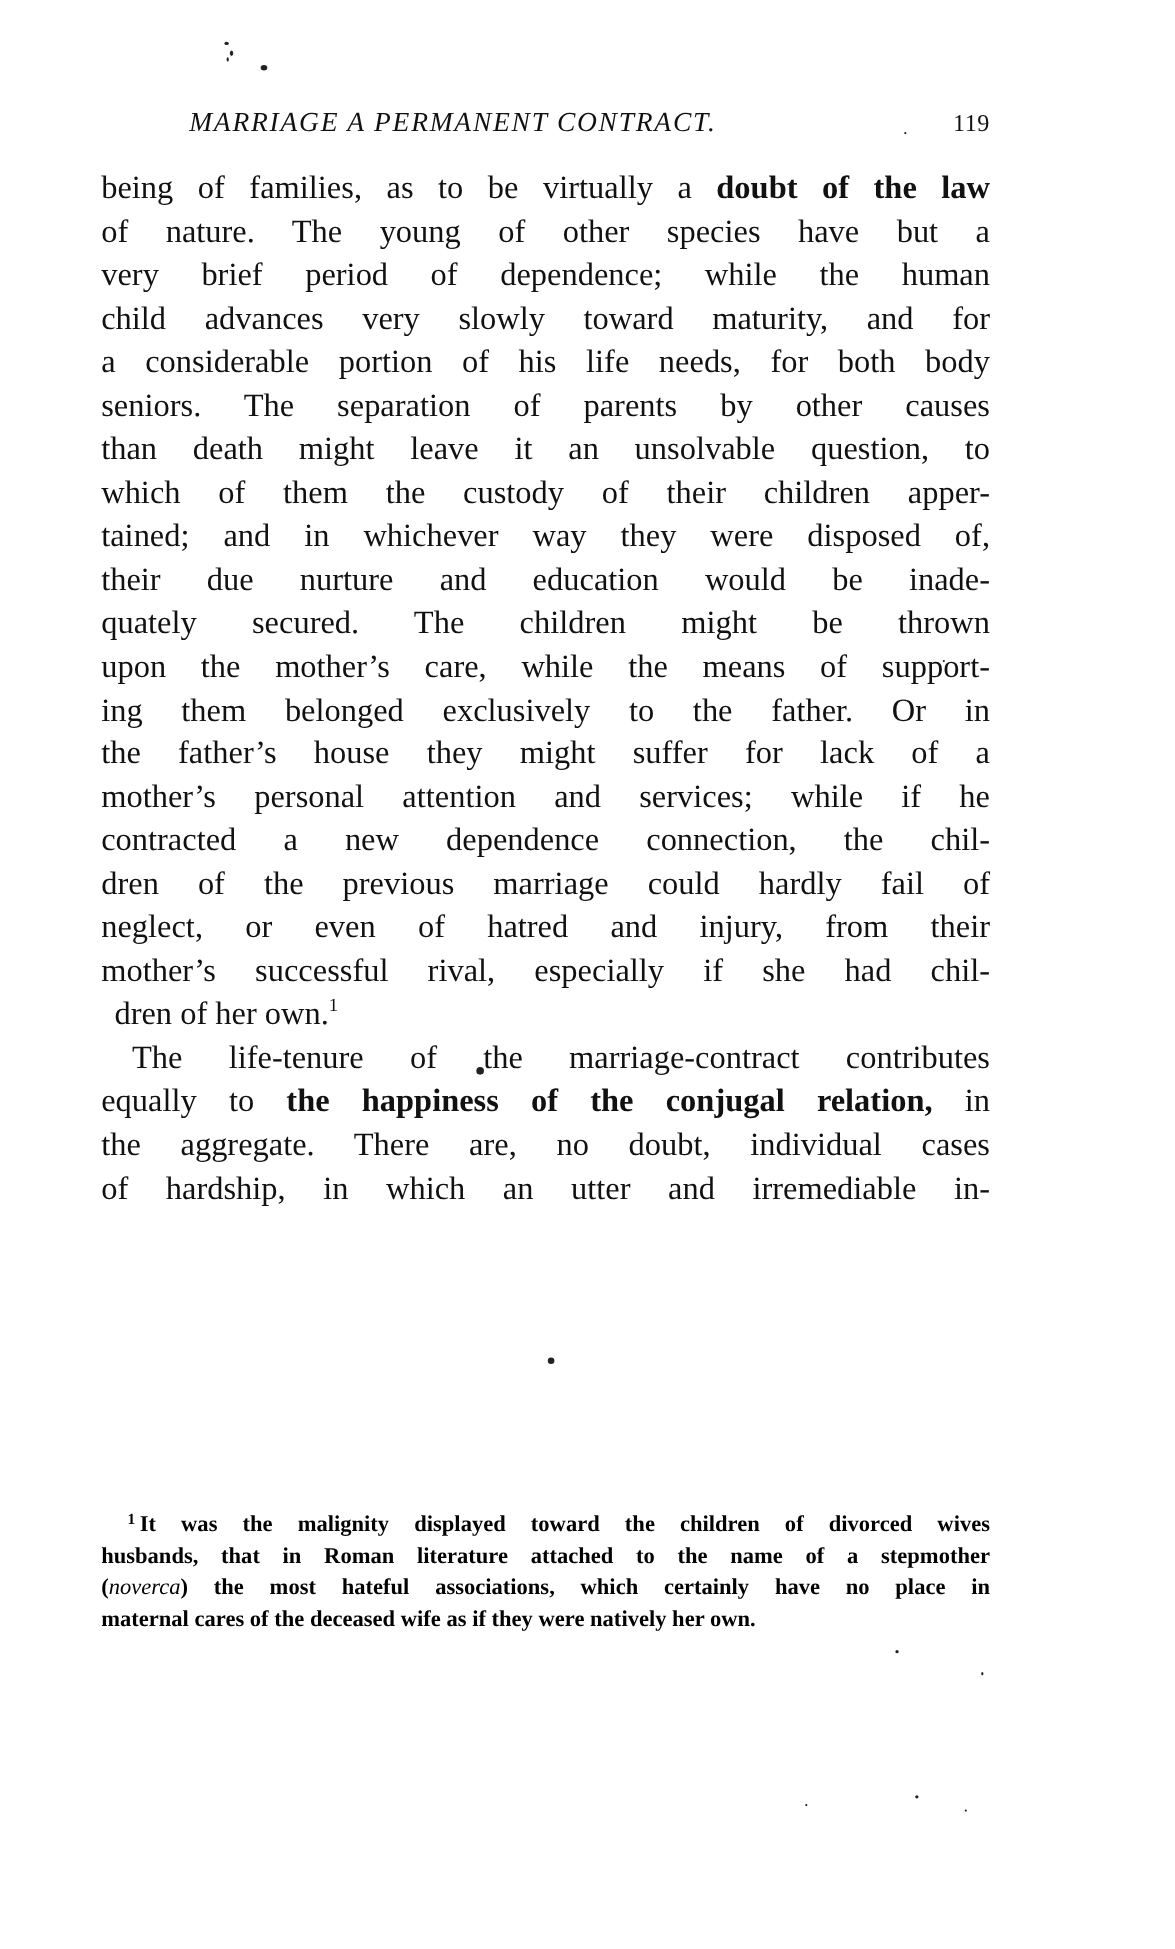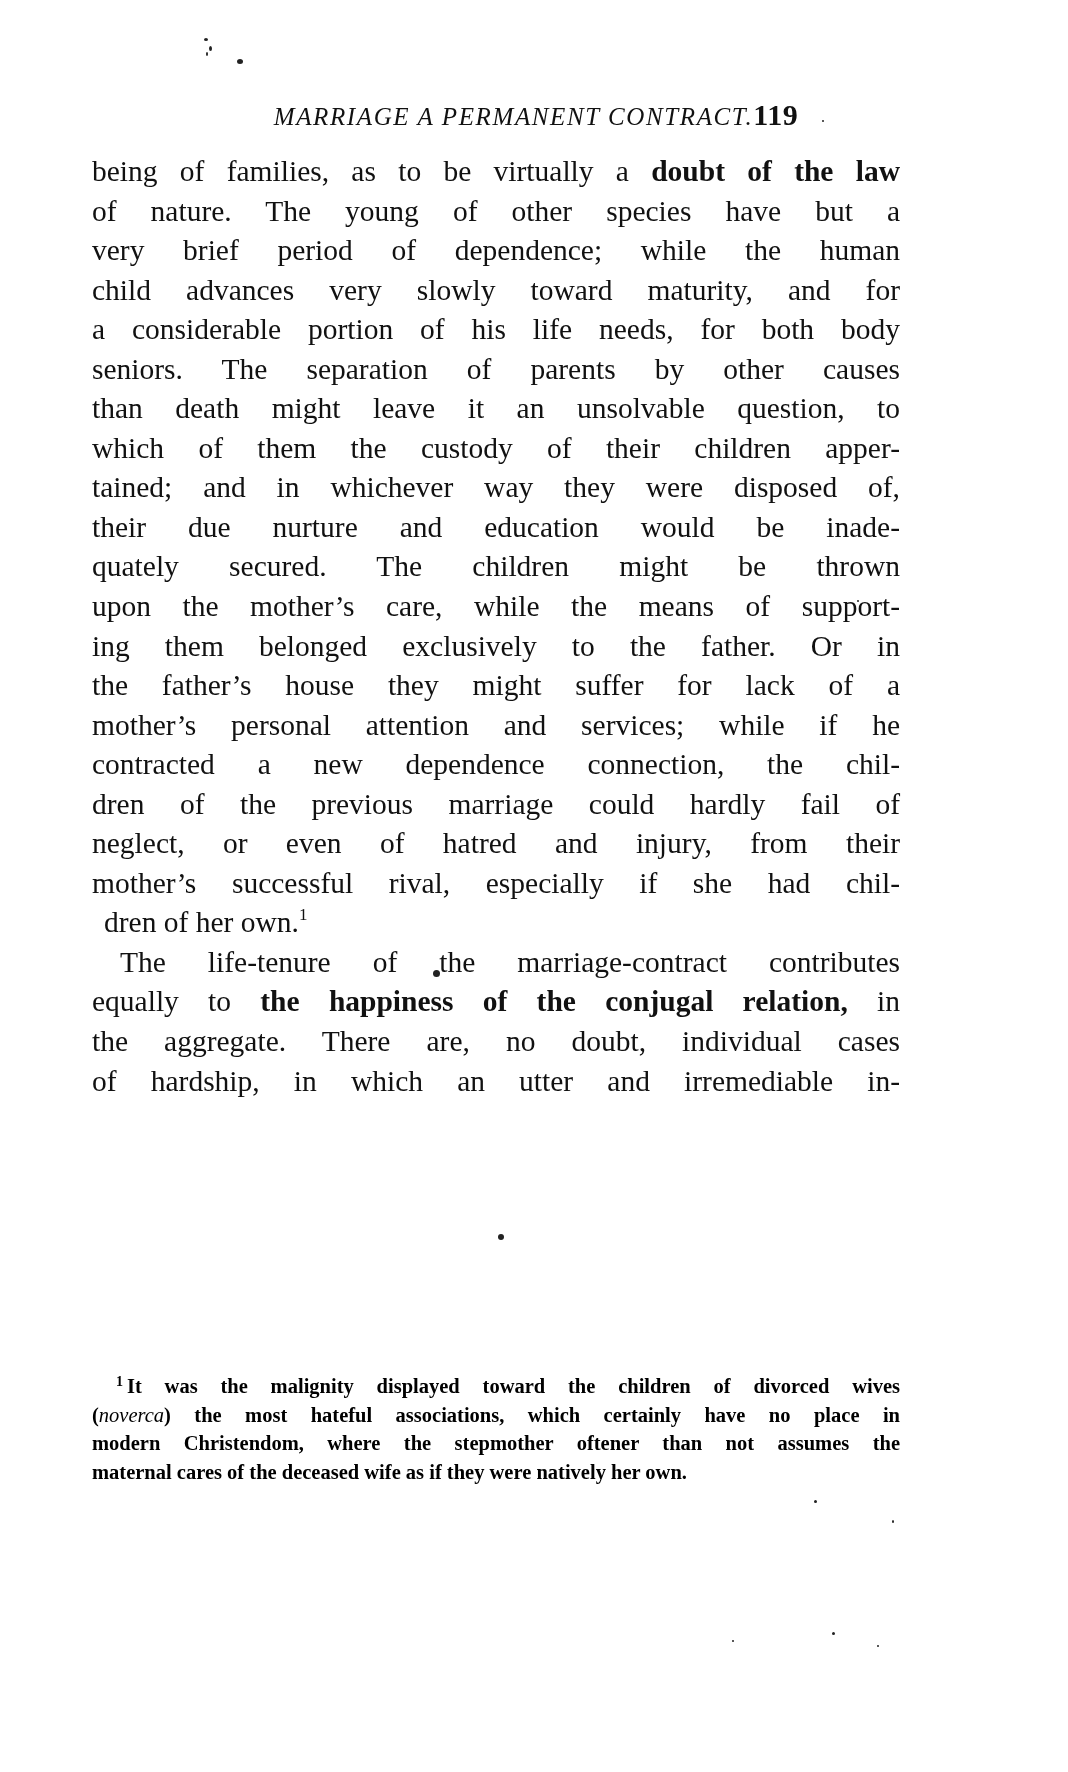--- a/index.html
+++ b/index.html
@@ -28,31 +28,31 @@
       border-radius: 50%;
     }
     .header {
       position: absolute;
       top: 98px;
       left: 80px;
       width: 728px;
       height: 40px;
       display: flex;
       align-items: baseline;
-      justify-content: center;
+      justify-content: space-between;
     }
     .running-title {
       font-style: italic;
       font-size: 25px;
       letter-spacing: 1.6px;
       text-transform: uppercase;
     }
     .page-number {
-      font-weight: bold;
-      font-size: 30px;
+      font-weight: normal;
+      font-size: 22px;
       letter-spacing: 0.5px;
     }
     .body-text {
       position: absolute;
       top: 152px;
       left: 0;
       width: 808px;
     }
     .line {
       display: block;
@@ -159,18 +159,18 @@
       <span class="line"><span>mother’s successful rival, especially if she had chil-</span></span>
       <span class="line last"><span>dren of her own.</span><sup class="fn-ref">1</sup></span>
       <span class="line indent"><span>The life-tenure of the marriage-contract contributes</span></span>
       <span class="line"><span>equally to </span><span class="bold-frag">the happiness of the conjugal relation,</span><span> in</span></span>
       <span class="line"><span>the aggregate.  There are, no doubt, individual cases</span></span>
       <span class="line"><span>of hardship, in which an utter and irremediable in-</span></span>
     </div>
 
   <div class="footnote" id="footnote">
       <span class="fn-line indent"><span class="fn-mark">1</span><span>It was the malignity displayed toward the children of divorced wives</span></span>
+      <span class="fn-line"><span>husbands, that in Roman literature attached to the name of a stepmother</span></span>
       <span class="fn-line"><span>(</span><em>noverca</em><span>) the most hateful associations, which certainly have no place in</span></span>
-      <span class="fn-line"><span>modern Christendom, where the stepmother oftener than not assumes the</span></span>
       <span class="fn-line last"><span>maternal cares of the deceased wife as if they were natively her own.</span></span>
     </div>
 
 </div>
 
 </body></html>

